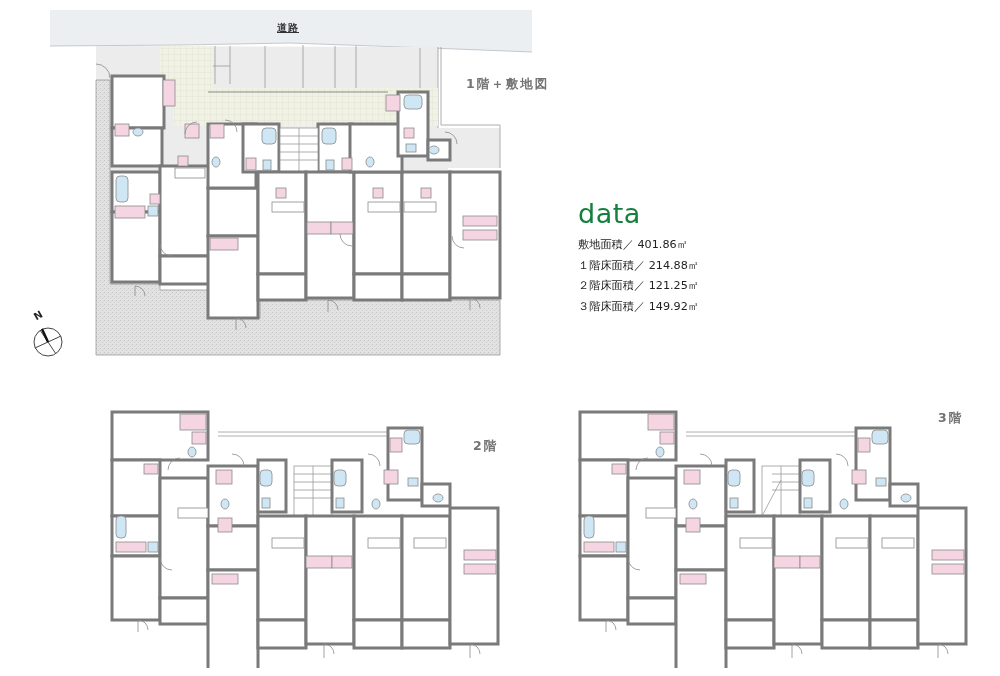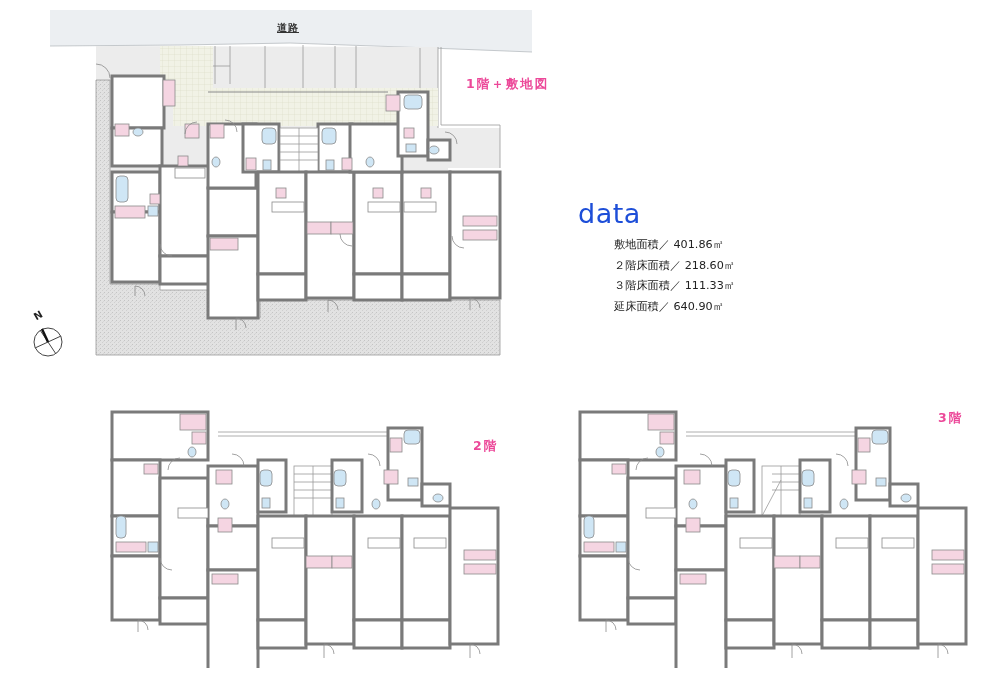--- a/index.html
+++ b/index.html
@@ -1,20 +1,20 @@
 <!DOCTYPE html>
 <html><head>
 <meta charset="utf-8">
 <style>
   html,body{margin:0;padding:0;background:#ffffff;}
   body{width:1000px;height:676px;position:relative;overflow:hidden;font-family:"DejaVu Sans","Liberation Sans",sans-serif;color:#222;}
   .abs{position:absolute;}
   .road-label{font-size:10px;font-weight:bold;color:#333;letter-spacing:1px;text-decoration:underline;}
-  .floor-label{font-size:12.5px;font-weight:bold;color:#ec4899;letter-spacing:2px;}
-  .data-title{font-family:"DejaVu Sans","Liberation Sans",sans-serif;font-size:27px;color:#1d4ed8;font-weight:normal;letter-spacing:0.5px;line-height:1;}
+  .floor-label{font-size:12.5px;font-weight:bold;color:#737373;letter-spacing:2px;}
+  .data-title{font-family:"DejaVu Sans","Liberation Sans",sans-serif;font-size:27px;color:#15803d;font-weight:normal;letter-spacing:0.5px;line-height:1;}
   .data-list{font-size:11.2px;color:#222;line-height:20.5px;}
   .data-list div{white-space:nowrap;}
   svg{position:absolute;left:0;top:0;}
   .wallw{fill:#ffffff;stroke:#7a7a7a;stroke-width:3;}
   .thin{stroke:#9a9a9a;stroke-width:0.8;fill:none;}
   .door{stroke:#8a8a8a;stroke-width:0.8;fill:none;}
   .pink{fill:#f5d5e2;stroke:#8a8a8a;stroke-width:0.8;}
   .blue{fill:#cfe6f5;stroke:#8a8a8a;stroke-width:0.8;}
   .sink{fill:#ffffff;stroke:#8a8a8a;stroke-width:0.8;}
 </style>
@@ -168,25 +168,25 @@
       <line x1="10" y1="18" x2="26" y2="42" stroke="#444" stroke-width="1"></line>
       <line x1="5" y1="36" x2="31" y2="24" stroke="#444" stroke-width="1"></line>
       <line x1="12" y1="17" x2="18" y2="30" stroke="#111" stroke-width="2.4"></line>
     </svg>
     <div class="abs" style="left:4px;top:-2px;font-size:10px;font-weight:bold;transform:rotate(-30deg);">N</div>
   </div>
 </div>
 
 <div class="abs" style="left:578px;top:200px;width:260px;">
   <div class="data-title">data</div>
-  <div class="data-list" style="margin-top:8px;margin-left:36px;">
+  <div class="data-list" style="margin-top:8px;">
     <div>敷地面積／ 401.86㎡</div>
-    <div>２階床面積／ 218.60㎡</div>
-    <div>３階床面積／ 111.33㎡</div>
-    <div>延床面積／ 640.90㎡</div>
+    <div>１階床面積／ 214.88㎡</div>
+    <div>２階床面積／ 121.25㎡</div>
+    <div>３階床面積／ 149.92㎡</div>
   </div>
 </div>
 
 <div class="abs" style="left:108px;top:408px;width:400px;height:260px;">
   <svg width="400" height="260">
     <g>
       <rect x="4" y="4" width="96" height="48" class="wallw"></rect>
       <rect x="4" y="52" width="48" height="56" class="wallw"></rect>
       <rect x="4" y="108" width="48" height="40" class="wallw"></rect>
       <rect x="4" y="148" width="48" height="64" class="wallw"></rect>

